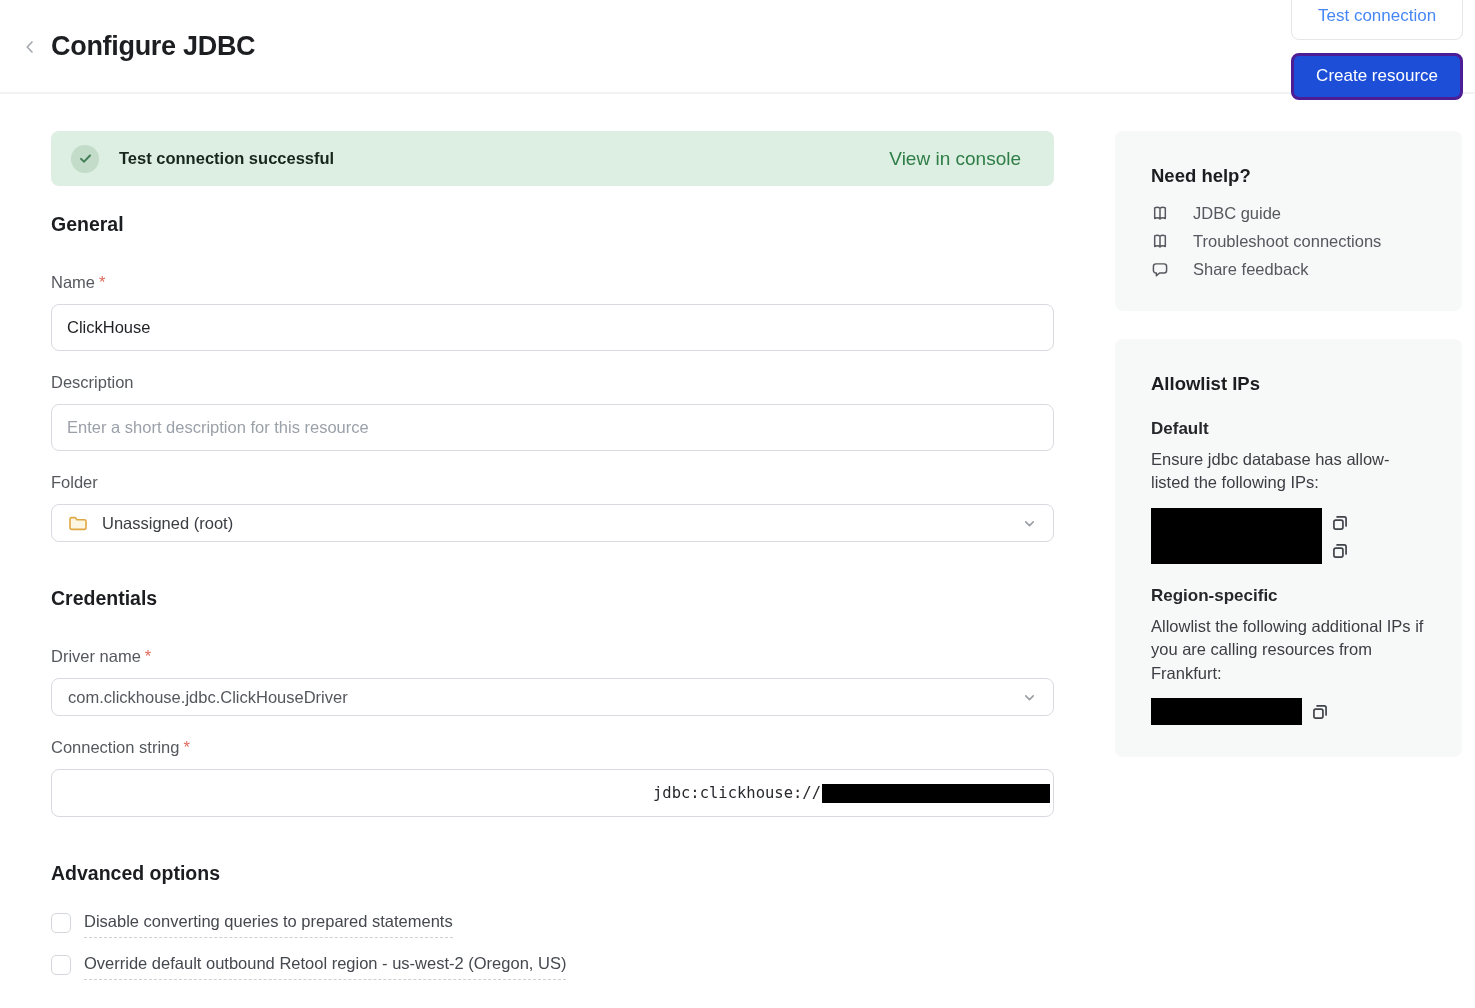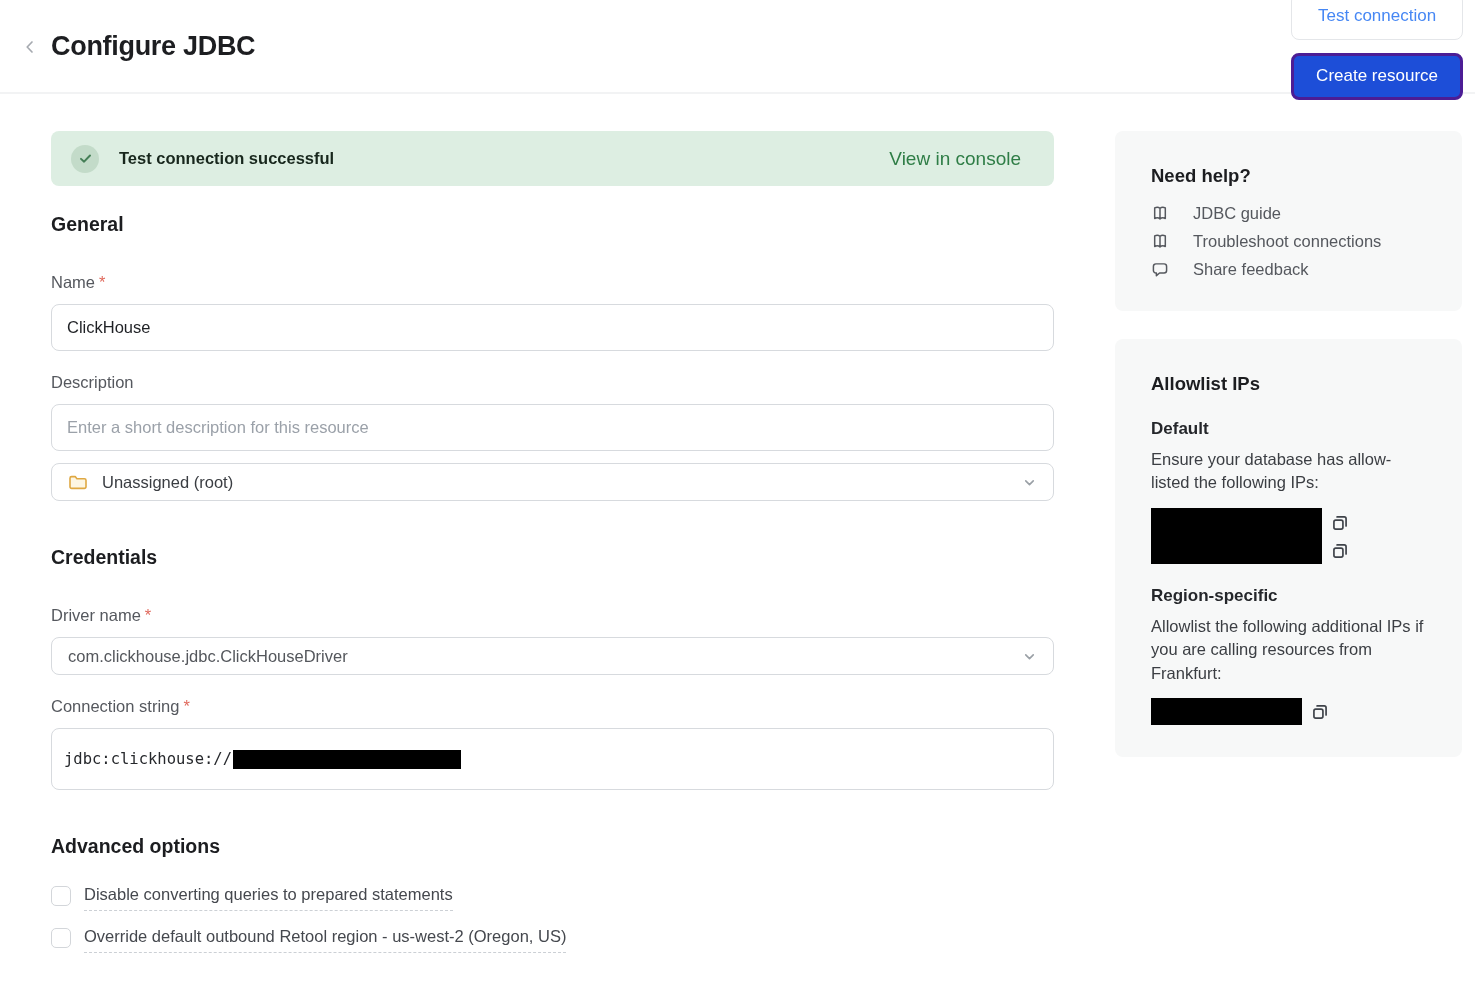--- a/index.html
+++ b/index.html
@@ -41,22 +41,22 @@
                 border-radius:8px; padding:0 15px; font-size:16.5px; color:#1f2125;
                 font-family:"Liberation Sans", sans-serif; background:#fff; outline:none; }
   .text-input::placeholder { color:#9ba1a9; }
   .select-box { margin-top:12px; width:100%; height:38px; border:1px solid #d7dade;
                 border-radius:8px; padding:0 16px; display:flex; align-items:center;
                 background:#fff; cursor:pointer; }
   .select-box .sel-text { font-size:16.5px; color:#3a3d42; }
   .select-box .sel-text.muted { color:#54575c; }
   .select-box .chev { margin-left:auto; display:flex; }
   .folder-ic { margin-right:14px; display:flex; }
-  .conn-field { margin-top:12px; width:100%; height:62px; border:1px solid #d7dade;
-                border-radius:8px; padding:0 12px; display:flex; align-items:center; background:#fff; }
+  .conn-field { margin-top:12px; width:100%; height:48px; border:1px solid #d7dade;
+                border-radius:8px; padding:0 3px; display:flex; align-items:center; background:#fff;justify-content:flex-end; }
   .conn-prefix { font-family:"DejaVu Sans Mono","Liberation Mono",monospace; font-size:15.5px; color:#26282c; }
   .redact-inline { width:228px; height:19px; background:#000; margin-left:1px; }
 
   .checkbox-row { margin-top:16px; display:flex; align-items:flex-start; gap:13px; }
   .checkbox-row.firstcb { margin-top:27px; }
   .checkbox { width:20px; height:20px; border:1.5px solid #d3d6da; border-radius:5px;
               background:#fff; flex:none; margin-top:1px; cursor:pointer; }
   .cb-label { font-size:16.5px; color:#45484e; border-bottom:1px dashed #ccd0d5; padding-bottom:6px; }
 
   
@@ -111,20 +111,21 @@
     <div class="section-h first">General</div>
 
     <div class="field-label after-h">
       <span>Name</span><span class="req">*</span>
     </div>
     <input class="text-input" type="text" value="ClickHouse" style="">
 
     <div class="field-label">Description</div>
     <input class="text-input" type="text" placeholder="Enter a short description for this resource" style="">
 
+    <div class="field-label">Folder</div>
     <div class="select-box">
       <span class="folder-ic">
         <svg width="20" height="17" viewBox="0 0 20 17">
             <path d="M2 4.2 a1.6 1.6 0 0 1 1.6 -1.6 h3.6 l1.7 2.1 h7.5 a1.6 1.6 0 0 1 1.6 1.6 v6.5 a1.6 1.6 0 0 1 -1.6 1.6 h-12.8 a1.6 1.6 0 0 1 -1.6 -1.6 Z" fill="#fdf6e3" stroke="#dfa843" stroke-width="1.6" stroke-linejoin="round"></path>
           </svg>
       </span>
       <span class="sel-text">Unassigned (root)</span>
       <span class="chev">
         <svg width="15" height="15" viewBox="0 0 16 16">
             <path d="M4 6.2 L8 10.2 L12 6.2" stroke="#9aa0a6" stroke-width="1.7" fill="none" stroke-linecap="round" stroke-linejoin="round"></path>
@@ -196,21 +197,21 @@
           </span>
           <span>Share feedback</span>
         </div>
       </div>
     </div>
 
     <div class="card card-allow">
       <div class="card-title">Allowlist IPs</div>
 
       <div class="allow-sub firstsub">Default</div>
-      <div class="allow-text">Ensure your database has allow-listed the following IPs:</div>
+      <div class="allow-text">Ensure jdbc database has allow-listed the following IPs:</div>
       <div class="ip-row">
         <span class="redact-lg"></span>
         <span class="copy-col">
           <span class="copy-btn">
             <svg width="18" height="18" viewBox="0 0 16 16">
                 <rect x="2.6" y="5.4" width="8" height="8" rx="1.6" fill="none" stroke="#3f434a" stroke-width="1.5"></rect>
                 <path d="M5.4 2.6 h6.4 a1.6 1.6 0 0 1 1.6 1.6 v6.4" fill="none" stroke="#3f434a" stroke-width="1.5" stroke-linecap="round"></path>
               </svg>
           </span>
           <span class="copy-btn">

